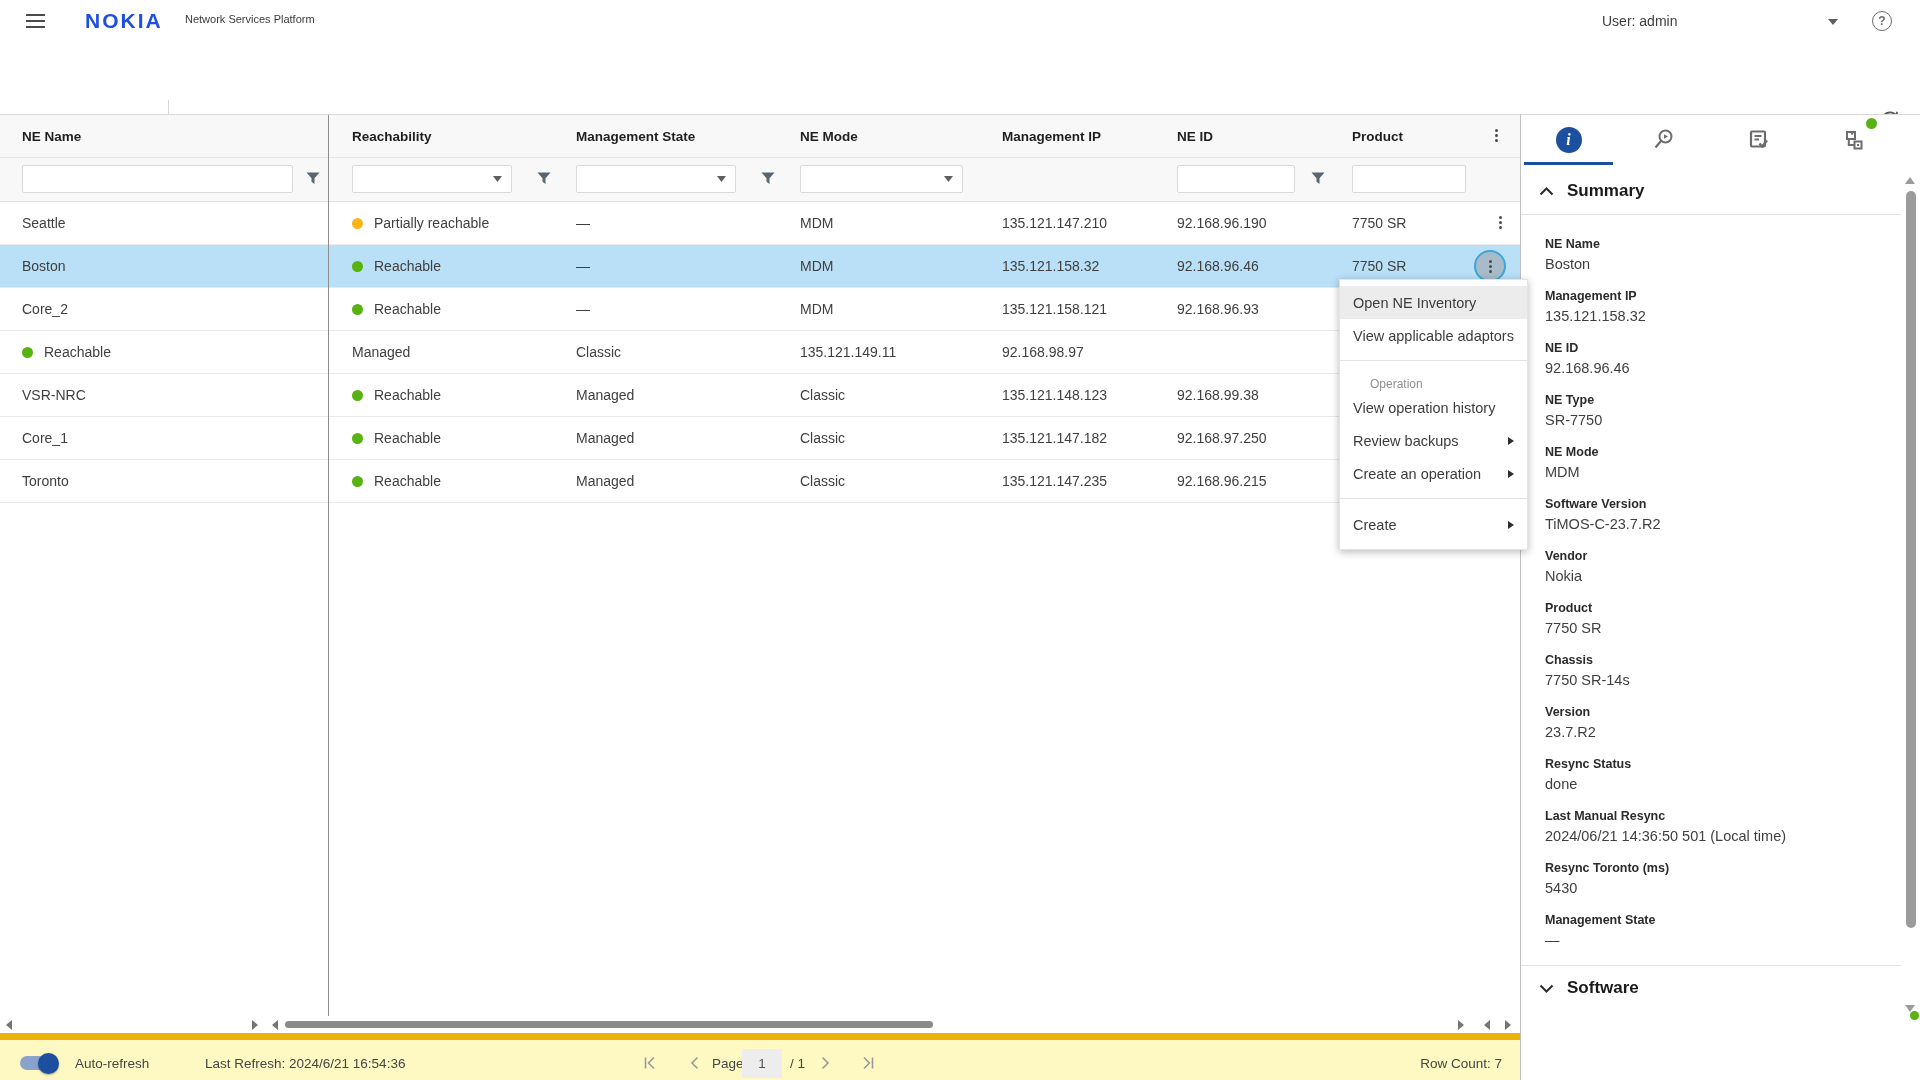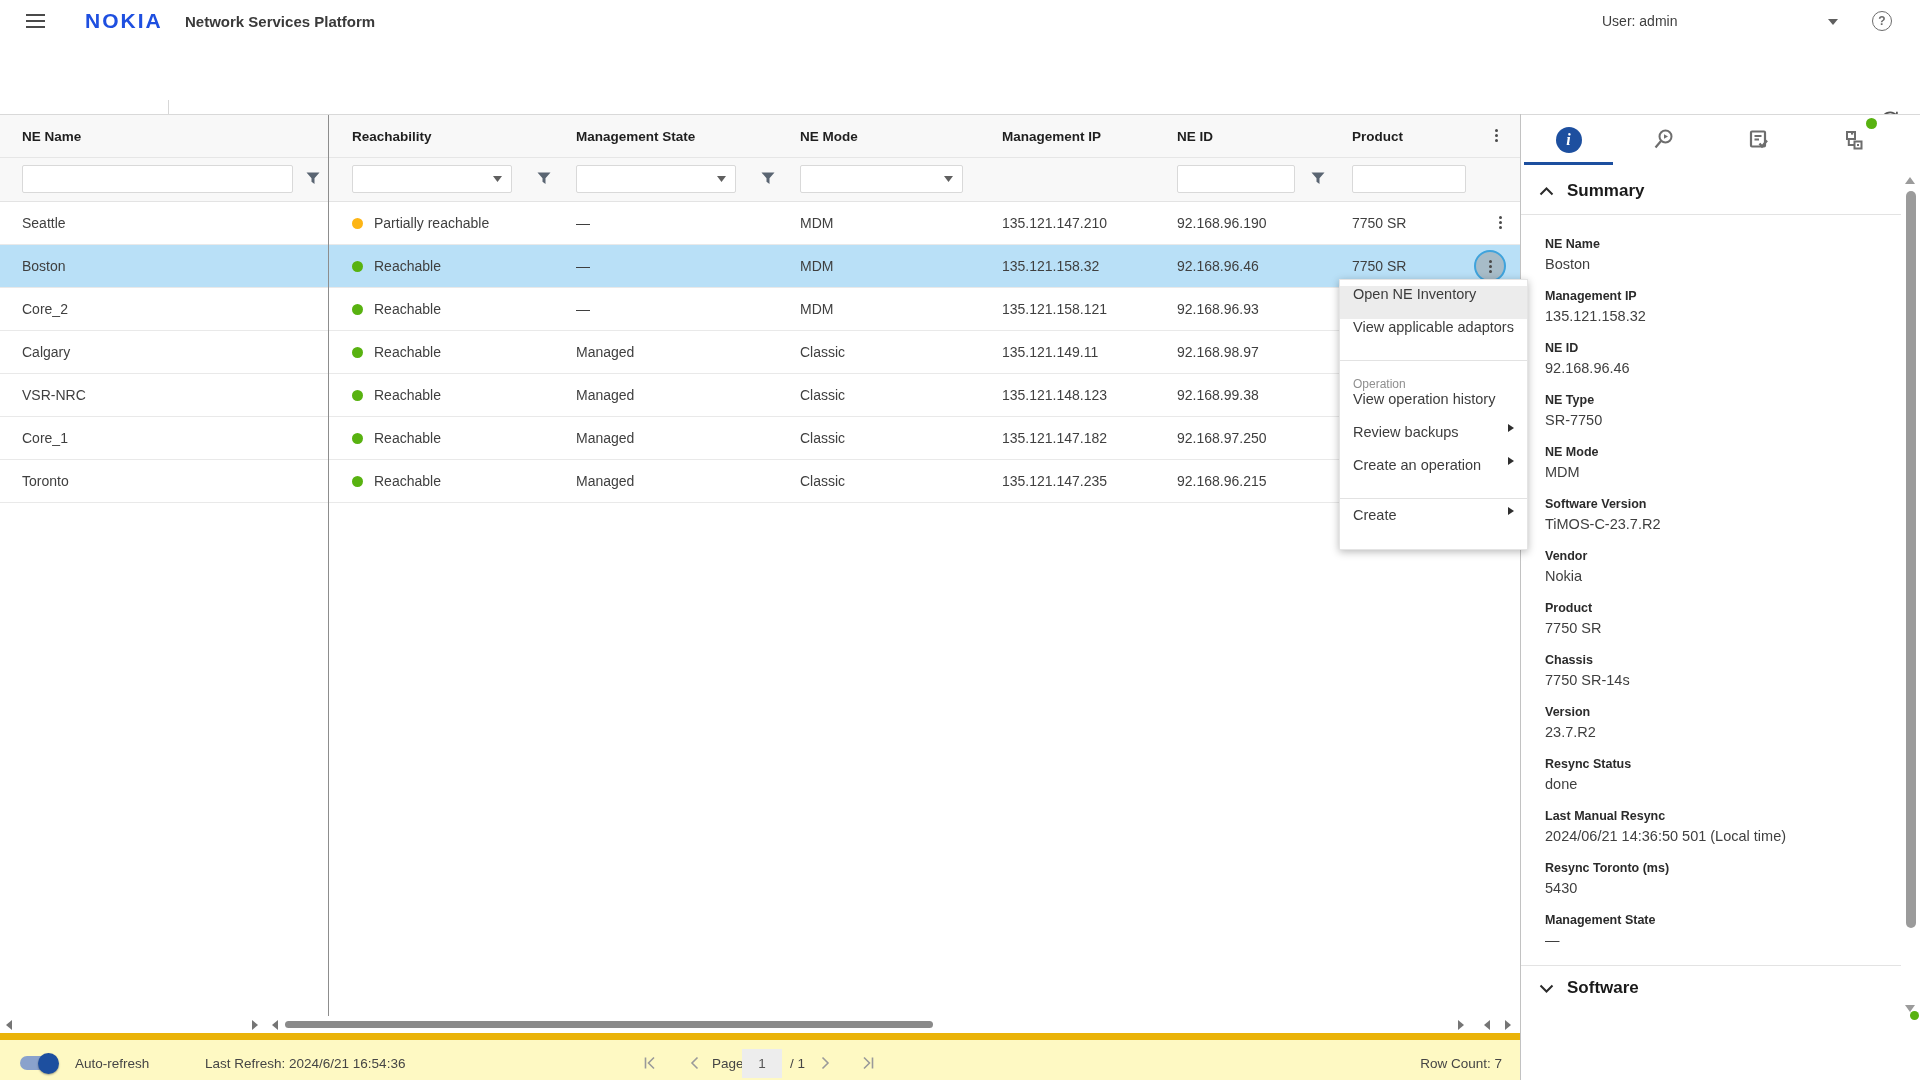--- a/index.html
+++ b/index.html
@@ -3,21 +3,21 @@
 <meta charset="utf-8">
 <style>
   html,body{margin:0;padding:0;background:#e8e8e8;}
   .screen{position:relative;width:1920px;height:1080px;background:#fff;overflow:hidden;
     font-family:"Liberation Sans",sans-serif;color:#3c3c3c;}
   
   .topbar{position:absolute;top:0;left:0;width:1920px;height:43px;background:#fff;border-bottom:1px solid #e3e3e3;}
   .hamburger{position:absolute;left:26px;top:14px;width:19px;height:14px;cursor:pointer;}
   .hamburger span{display:block;height:2px;background:#4a4a4a;margin-bottom:4px;}
   .brand{position:absolute;left:85px;top:9px;font-size:21px;font-weight:700;letter-spacing:2px;color:#1e4fe0;}
-  .app-title{position:absolute;left:185px;top:13px;font-size:15px;color:#3a3a3a;font-weight:bold;}
+  .app-title{position:absolute;left:185px;top:13px;font-size:11px;color:#3a3a3a;}
   .user-label{position:absolute;left:1602px;top:13px;font-size:14px;color:#3e3e3e;}
   .user-caret{position:absolute;left:1828px;top:19px;}
   .help-icon{position:absolute;left:1872px;top:11px;width:20px;height:20px;border:1.6px solid #6c6c6c;border-radius:50%;
     box-sizing:border-box;display:flex;align-items:center;justify-content:center;font-size:12px;color:#6c6c6c;font-weight:700;}
   
   .toolbar{position:absolute;top:43px;left:0;width:1920px;height:71px;background:#fff;}
   .tb-section{position:absolute;left:22px;top:71px;font-size:14.5px;color:#333;cursor:pointer;}
   .tb-vdiv{position:absolute;left:168px;top:57px;height:29px;width:1px;background:#d7d7d7;}
   .tb-view{position:absolute;left:186px;top:71px;font-size:14.5px;color:#333;cursor:pointer;}
   .tb-view-caret{position:absolute;left:419px;top:77px;}
@@ -56,24 +56,24 @@
   .statusbar{position:absolute;top:918px;left:0;width:1520px;height:47px;background:#fef9c3;border-top:7px solid #eab308;}
   .toggle{position:absolute;left:20px;top:16px;width:36px;height:14px;border-radius:8px;background:#8aa2cc;cursor:pointer;}
   .toggle .knob{position:absolute;right:-3px;top:-3.5px;width:21px;height:21px;border-radius:50%;background:#1d4f9f;box-shadow:0 1px 2px rgba(0,0,0,.35);}
   .sb-text{position:absolute;top:16px;font-size:13.5px;color:#454545;}
   .pg-icon{position:absolute;top:16px;cursor:pointer;}
   .pg-input{position:absolute;left:742px;top:9px;width:36px;height:27px;background:#ededed;border:none;text-align:center;
     font-size:13.5px;color:#555;font-family:"Liberation Sans",sans-serif;outline:none;}
   
   .cmenu{position:absolute;left:1339px;top:279px;width:189px;background:#fff;border:1px solid #e4e4e4;box-sizing:border-box;
     box-shadow:0 2px 8px rgba(0,0,0,.28);padding:6px 0;z-index:30;}
-  .cmenu .mi{height:33px;display:flex;padding:0 13px;font-size:14.5px;color:#3c3c3c;cursor:pointer;justify-content:space-between;}
+  .cmenu .mi{height:33px;display:flex;align-items:center;padding:0 13px;font-size:14.5px;color:#3c3c3c;cursor:pointer;justify-content:space-between;}
   .cmenu .mi.hl{background:#ececec;}
   .cmenu .mdiv{height:1px;background:#e2e2e2;margin:8px 0;}
-  .cmenu .mgroup{height:22px;display:flex;align-items:flex-end;padding:0 13px;font-size:12px;color:#8f8f8f;}
+  .cmenu .mgroup{height:22px;display:flex;align-items:flex-end;padding:0 30px;font-size:12px;color:#8f8f8f;}
   .subarrow{width:0;height:0;border-top:4.5px solid transparent;border-bottom:4.5px solid transparent;border-left:6px solid #2e2e2e;}
   
   .panel{position:absolute;top:115px;left:1521px;width:399px;height:965px;background:#fff;}
   .panel-divider{position:absolute;left:1520px;top:114px;width:1px;height:966px;background:#c2c2c2;}
   .ptabs{position:absolute;top:0;left:0;width:380px;height:50px;display:flex;}
   .ptab{flex:1;display:flex;align-items:center;justify-content:center;position:relative;cursor:pointer;}
   .ptab .active-bar{position:absolute;bottom:0;left:3px;width:89px;height:3px;background:#1d4f9f;}
   .info-circle{width:26px;height:26px;border-radius:50%;background:#1d4f9f;color:#fff;display:flex;align-items:center;justify-content:center;
     font-family:"Liberation Serif",serif;font-style:italic;font-weight:700;font-size:16px;}
   .green-badge{position:absolute;top:3px;right:24px;width:11px;height:11px;border-radius:50%;background:#58b210;}
@@ -267,23 +267,20 @@
           </div>
           <div class="tcell">
             <span>92.168.96.93</span>
           </div>
           <div class="tcell">
             <span></span>
           </div>
         </div>
         <div class="trow tgrid">
           <div class="tcell">
-            <span>Calgary</span>
-          </div>
-          <div class="tcell">
             <span class="status-dot" style="background: rgb(88, 178, 16);"></span>
             <span>Reachable</span>
           </div>
           <div class="tcell">
             <span>Managed</span>
           </div>
           <div class="tcell">
             <span>Classic</span>
           </div>
           <div class="tcell">

